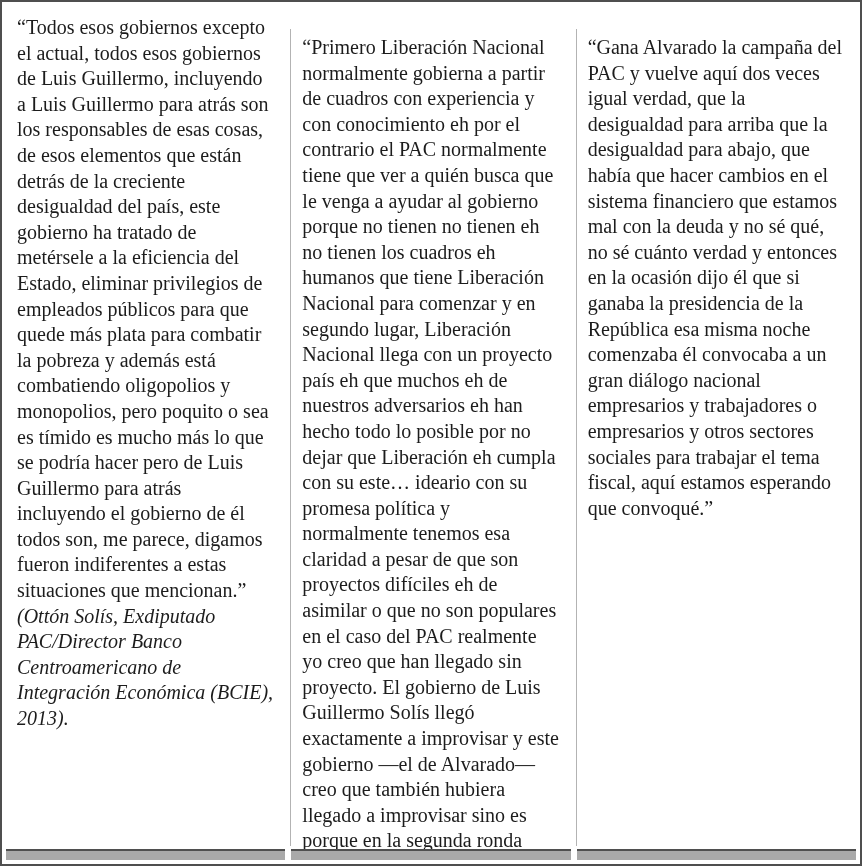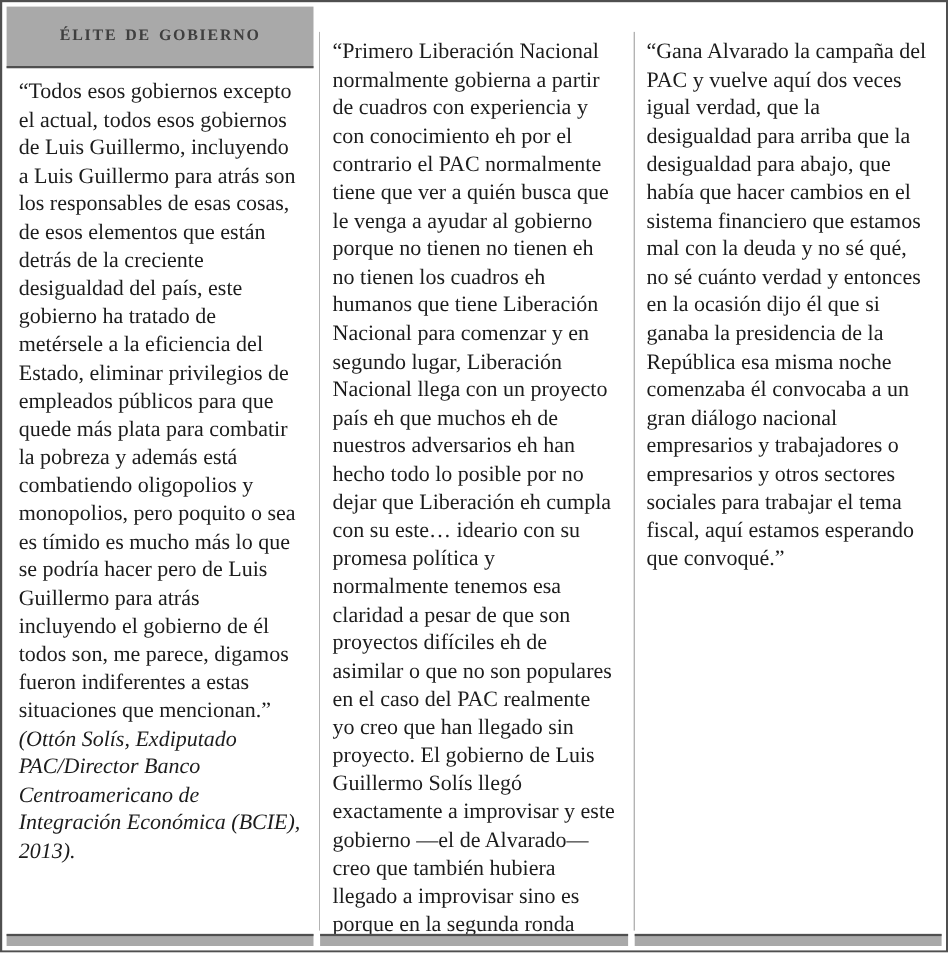--- a/index.html
+++ b/index.html
@@ -83,23 +83,20 @@
     border-top:2px solid var(--border);
   }
 </style>
 </head>
 <body>
 
 <div class="page">
   <div class="quotes-table">
 
     <div class="col">
-      <div class="col-header">
-        <span class="hdr-label">ÉLITE DE GOBIERNO</span>
-      </div>
       <div class="col-body">
         <p class="quote">“Todos esos gobiernos excepto el actual, todos esos gobiernos de Luis Guillermo, incluyendo a Luis Guillermo para atrás son los responsables de esas cosas, de esos elementos que están detrás de la creciente desigualdad del país, este gobierno ha tratado de metérsele a la eficiencia del Estado, eliminar privilegios de empleados públicos para que quede más plata para combatir la pobreza y además está combatiendo oligopolios y monopolios, pero poquito o sea es tímido es mucho más lo que se podría hacer pero de Luis Guillermo para atrás incluyendo el gobierno de él todos son, me parece, digamos fueron indiferentes a estas situaciones que mencionan.”</p>
         <p class="attribution">(Ottón Solís, Exdiputado PAC/Director Banco Centroamericano de Integración Económica (BCIE), 2013).</p>
       </div>
       <div class="col-footer"></div>
     </div>
 
     <div class="col">
       <div class="col-body">
         <p class="quote">“Primero Liberación Nacional normalmente gobierna a partir de cuadros con experiencia y con conocimiento eh por el contrario el PAC normalmente tiene que ver a quién busca que le venga a ayudar al gobierno porque no tienen no tienen eh no tienen los cuadros eh humanos que tiene Liberación Nacional para comenzar y en segundo lugar, Liberación Nacional llega con un proyecto país eh que muchos eh de nuestros adversarios eh han hecho todo lo posible por no dejar que Liberación eh cumpla con su este… ideario con su promesa política y normalmente tenemos esa claridad a pesar de que son proyectos difíciles eh de asimilar o que no son populares en el caso del PAC realmente yo creo que han llegado sin proyecto. El gobierno de Luis Guillermo Solís llegó exactamente a improvisar y este gobierno —el de Alvarado— creo que también hubiera llegado a improvisar sino es porque en la segunda ronda hace una alianza con la Unidad Social Cristiana que le dio un poquito más de orientación a sus acciones, pero las diferencias yo creo que son muy muy amplias.”</p>

